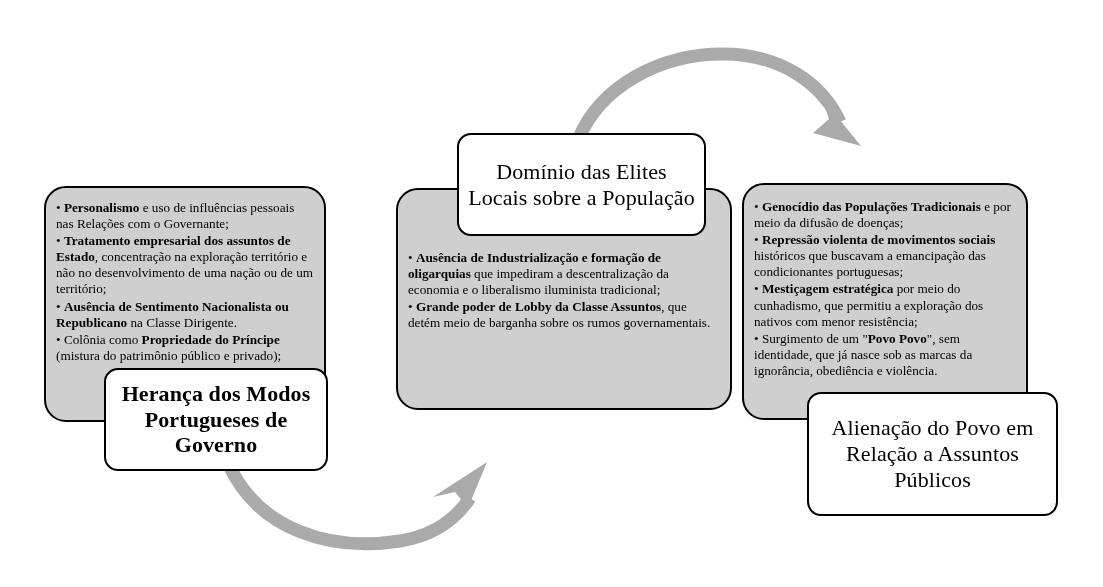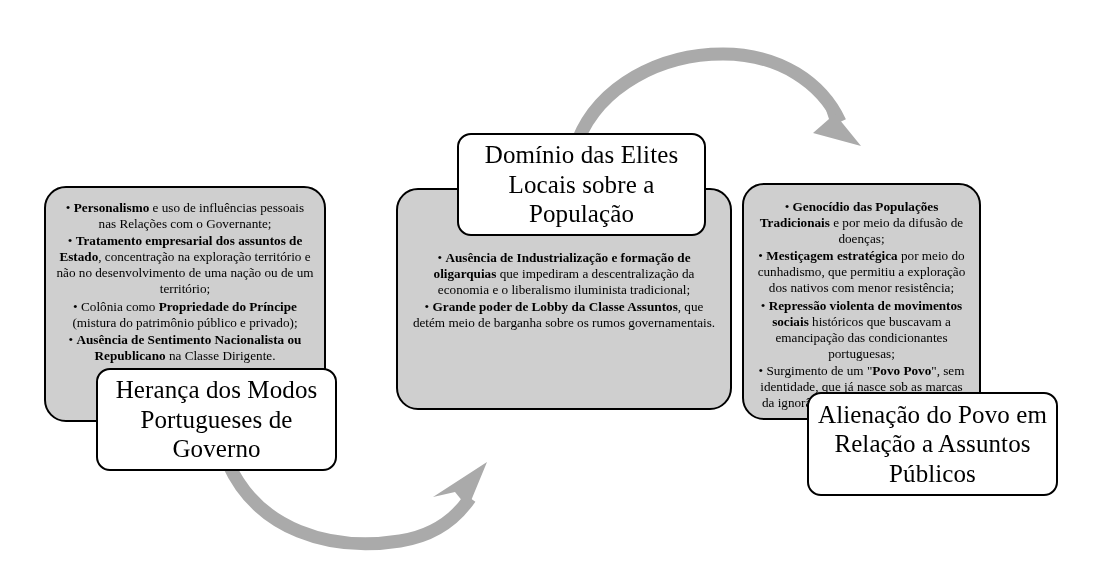--- a/index.html
+++ b/index.html
@@ -41,21 +41,21 @@
     background: #cfcfcf;
     border: 2px solid #000000;
     border-radius: 22px;
     z-index: 2;
     padding: 8px 10px 10px 10px;
   }
   .gray-panel .bullets {
     margin: 0;
     padding: 0;
     list-style: none;
-    text-align: center;
+    text-align: left;
     font-size: 13.2px;
     line-height: 1.22;
   }
   .gray-panel .bullets li {
     margin: 0 0 1px 0;
     text-indent: 0;
   }
   .bullets li b {
     font-weight: bold;
   }
@@ -75,62 +75,63 @@
     top: 188px;
     width: 336px;
     height: 222px;
   }
   #panel-2 .bullets { padding-top: 52px; }
 
   
   #panel-3 {
     left: 742px;
     top: 183px;
-    width: 239px;
+    width: 286px;
     height: 237px;
   }
   #panel-3 .bullets { padding-top: 6px; }
 
   
   .title-box {
     position: absolute;
     box-sizing: border-box;
     background: #ffffff;
     border: 2.5px solid #000000;
     border-radius: 14px;
     z-index: 3;
     display: flex;
     align-items: center;
     justify-content: center;
     text-align: center;
   }
   .title-box .title-text {
-    font-size: 25px;
+    font-size: 22px;
     line-height: 1.18;
     letter-spacing: 0.1px;
     padding: 0 8px;
   }
 
   #title-1 {
-    left: 96px;
+    left: 104px;
     top: 368px;
-    width: 241px;
+    width: 224px;
     height: 103px;
+    font-weight: bold;
   }
   #title-2 {
     left: 457px;
     top: 133px;
     width: 249px;
     height: 103px;
   }
   #title-3 {
     left: 807px;
     top: 392px;
     width: 251px;
-    height: 104px;
+    height: 124px;
   }
 </style>
 </head>
 <body>
 
 <div id="canvas">
 
   <svg id="arrows" viewBox="0 0 1103 587" width="1103" height="587" xmlns="http://www.w3.org/2000/svg">
 
     <g>
@@ -141,22 +142,22 @@
     <g>
       <path d="M 578,140 C 600,86 660,54 723,54 C 780,54 822,83 840,122" fill="none" stroke="#aaaaaa" stroke-width="13" stroke-linecap="butt"></path>
       <polygon points="861,146 813,133 829,119 822,98" fill="#aaaaaa"></polygon>
     </g>
   </svg>
 
   <div class="gray-panel" id="panel-1">
     <ul class="bullets">
         <li><span>• </span><b>Personalismo</b><span> e uso de influências pessoais nas Relações com o Governante;</span></li>
         <li><span>• </span><b>Tratamento empresarial dos assuntos de Estado</b><span>, concentração na exploração território e não no desenvolvimento de uma nação ou de um território;</span></li>
+        <li><span>• </span><b>Ausência de Sentimento Nacionalista ou Republicano</b><span> na Classe Dirigente.</span></li>
         <li><span>• Colônia como </span><b>Propriedade do Príncipe</b><span> (mistura do patrimônio público e privado);</span></li>
-        <li><span>• </span><b>Ausência de Sentimento Nacionalista ou Republicano</b><span> na Classe Dirigente.</span></li>
       </ul>
   </div>
 
   <div class="title-box" id="title-1">
     <div class="title-text">Herança dos Modos Portugueses de Governo</div>
   </div>
 
   <div class="gray-panel" id="panel-2">
     <ul class="bullets">
         <li><span>• </span><b>Ausência de Industrialização e formação de oligarquias</b><span> que impediram a descentralização da economia e o liberalismo iluminista tradicional;</span></li>
@@ -164,22 +165,22 @@
       </ul>
   </div>
 
   <div class="title-box" id="title-2">
     <div class="title-text">Domínio das Elites Locais sobre a População</div>
   </div>
 
   <div class="gray-panel" id="panel-3">
     <ul class="bullets">
         <li><span>• </span><b>Genocídio das Populações Tradicionais</b><span> e por meio da difusão de doenças;</span></li>
+        <li><span>• </span><b>Repressão violenta de movimentos sociais</b><span> históricos que buscavam a emancipação das condicionantes portuguesas;</span></li>
         <li><span>• </span><b>Mestiçagem estratégica</b><span> por meio do cunhadismo, que permitiu a exploração dos nativos com menor resistência;</span></li>
-        <li><span>• </span><b>Repressão violenta de movimentos sociais</b><span> históricos que buscavam a emancipação das condicionantes portuguesas;</span></li>
         <li><span>• Surgimento de um "</span><b>Povo Povo</b><span>", sem identidade, que já nasce sob as marcas da ignorância, obediência e violência.</span></li>
       </ul>
   </div>
 
   <div class="title-box" id="title-3">
     <div class="title-text">Alienação do Povo em Relação a Assuntos Públicos</div>
   </div>
 
 </div>
 

